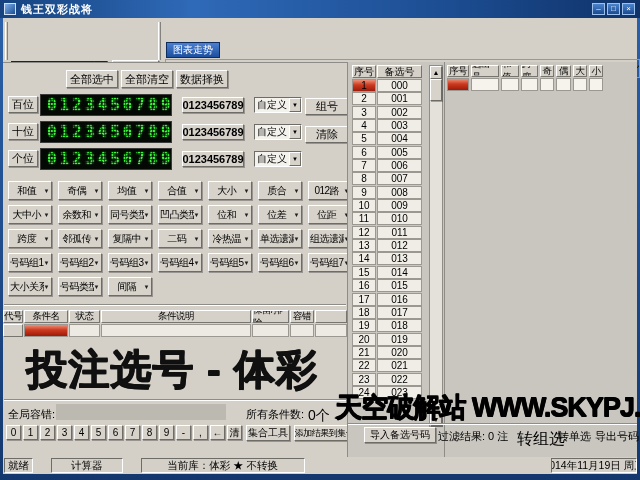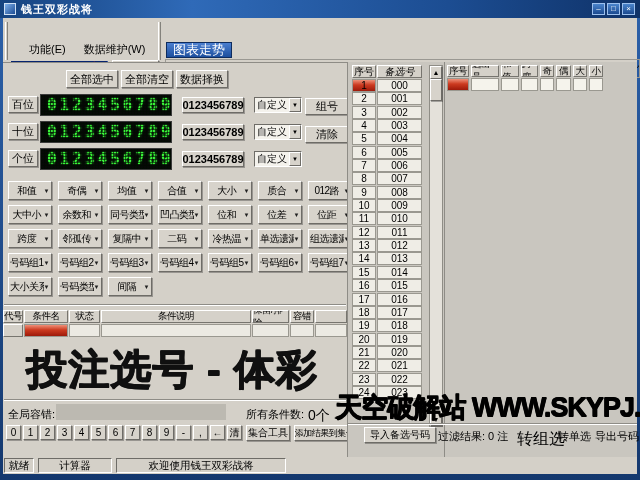--- a/index.html
+++ b/index.html
@@ -25,21 +25,21 @@
     background:linear-gradient(180deg,#3a62d8,#1c3cae);border:1px solid;
     border-color:#06236e #6f8fe0 #6f8fe0 #06236e;color:#fff;font-size:10px;font-weight:bold;
     display:flex;align-items:center;justify-content:center;white-space:nowrap;}
   #slogan-accent{color:#ff2018;font-size:13px;font-weight:bold;margin-left:2px;}
   .btn3d{background:#d7d3cb;border:1px solid;border-color:#ffffff #6e6c67 #6e6c67 #ffffff;
     box-shadow:1px 1px 0 rgba(40,40,40,.35);display:flex;align-items:center;justify-content:center;
     font-size:11px;color:#000;white-space:nowrap;}
   #bet-select-btn{left:109px;top:42px;width:47px;height:18px;}
   #chart-tab{position:absolute;left:163px;top:24px;height:16px;padding:0 6px;
     background:linear-gradient(180deg,#4b7fd0,#1d4f9e);border:1px solid #0e2c5e;color:#fff;
-    font-size:13px;display:flex;align-items:center;}
+    font-size:10px;display:flex;align-items:center;}
   #chart-menu{position:absolute;left:162px;top:41px;width:475px;height:19px;
     border:1px solid #9a9892;display:flex;align-items:center;padding-left:8px;gap:5px;
     font-size:10px;letter-spacing:-0.5px;overflow:hidden;white-space:nowrap;}
   .chart-item:first-child{margin-right:7px;}
   
   #content{position:absolute;left:3px;top:62px;width:634px;height:395px;background:#d4d0c8;
     border-top:1px solid #8e8c86;}
   #sel-actions{position:absolute;left:66px;top:70px;display:flex;gap:3px;}
   .act-btn{width:52px;height:18px;}
   #digit-rows{position:absolute;left:8px;top:91px;}
@@ -92,21 +92,21 @@
   .np-btn{width:15px;height:15px;font-size:10px;}
   #set-tool-btn{left:246px;top:425px;width:44px;height:16px;font-size:10px;}
   #add-result-btn{left:294px;top:425px;width:61px;height:16px;font-size:9px;letter-spacing:-0.5px;}
   
   #mid-panel{left:347px;top:62px;width:97px;height:395px;background:#c9c6bf;
     border-left:1px solid #8e8c86;}
   .cand-cols{position:absolute;display:flex;gap:1px;}
   .cand-cols span{height:13px;display:flex;align-items:center;justify-content:center;font-size:10px;}
   #cand-head{left:352px;top:65px;}
   #cand-head span{background:#d5d1c9;border:1px solid;border-color:#fff #77756f #77756f #fff;}
-  .cand-cols span:nth-child(1){width:24px;} .cand-cols span:nth-child(2){width:45px;font-style:italic;}
+  .cand-cols span:nth-child(1){width:24px;} .cand-cols span:nth-child(2){width:45px;}
   #cand-rows{position:absolute;left:352px;top:79px;}
   .cand-row{display:flex;gap:1px;height:13px;margin-bottom:0.35px;}
   .cand-row span{display:flex;align-items:center;justify-content:center;font-size:10px;
     background:#efede6;border:1px solid #9a9890;}
   .cand-row span:nth-child(1){width:24px;} .cand-row span:nth-child(2){width:45px;}
   .cand-row:first-child span:nth-child(1){background:linear-gradient(180deg,#ef9078,#cc3a20 45%,#9d1a0a);}
   #cand-scroll{left:429px;top:65px;width:14px;height:362px;background:#e4e1da;border:1px solid #8f8d86;}
   .scr-btn{position:absolute;left:0;width:12px;height:13px;font-size:7px;}
   #scr-up{top:0;} #scr-down{bottom:0;}
   #scr-thumb{position:absolute;left:0;top:13px;width:12px;height:22px;}
@@ -129,21 +129,21 @@
   #filter-result{left:438px;top:429px;font-size:11px;}
   #action-zhuan-zu{left:517px;top:429px;font-size:16px;}
   #action-zhuan-dan{left:558px;top:429px;font-size:11px;}
   #action-export{left:595px;top:429px;font-size:11px;}
   #divider-3{left:348px;top:423px;width:289px;height:0;border-top:1px solid #8e8c86;border-bottom:1px solid #fff;}
   #site-watermark{left:335px;top:389px;font-size:27px;font-weight:bold;color:#000;
     letter-spacing:-1px;white-space:nowrap;z-index:50;
     text-shadow:0.7px 0 #000,0 0.7px #000,0.7px 0.7px #000;}
   
   #statusbar{position:absolute;left:3px;top:457px;width:634px;height:17px;background:#d4d0c8;
-    display:flex;gap:4px;padding:1px 0 0 1px;}
+    display:flex;gap:18px;padding:1px 0 0 1px;}
   #statusbar span{height:15px;border:1px solid;border-color:#6e6c67 #ffffff #ffffff #6e6c67;
     font-size:10.5px;display:flex;align-items:center;justify-content:center;overflow:hidden;white-space:nowrap;}
   #statusbar span:nth-child(1){width:30px;} #statusbar span:nth-child(2){width:74px;}
   #statusbar span:nth-child(3){width:170px;} #statusbar span:nth-child(4){width:218px;margin-top:45px;}
   #statusbar span:nth-child(5){width:89px;}
 </style>
 </head>
 <body>
 
 <div id="titlebar">
@@ -151,25 +151,20 @@
   <span id="title-text">钱王双彩战将</span>
   <span id="win-btns">
     <span class="winbtn">–</span>
     <span class="winbtn">□</span>
     <span class="winbtn">×</span>
   </span>
 </div>
 
 <div id="toolbar-zone">
   <div class="grip" style="left:2px;top:4px;height:38px;"></div>
-  <div id="menubar">
-
-  <span class="menu-item">功能(E)</span>
-      <span class="menu-item">数据维护(W)</span>
-    </div>
   <div id="slogan-btn">
     <span>我的地盘，你做</span>
       <span id="slogan-accent">主</span>
   </div>
   <div id="bet-select-btn" class="btn3d abs">投注选号</div>
   <div class="grip" style="left:155px;top:4px;height:38px;"></div>
   <div id="chart-tab">图表走势</div>
   <div id="chart-menu">
 
   <span class="chart-item">欢迎</span>
@@ -549,15 +544,16 @@
 <div id="action-zhuan-zu" class="abs">转组选</div>
 <div id="action-zhuan-dan" class="abs">转单选</div>
 <div id="action-export" class="abs">导出号码</div>
 
 <div id="site-watermark" class="abs">天空破解站 WWW.SKYPJ.COM</div>
 
 <div id="statusbar">
 
 <span>就绪</span>
     <span>计算器</span>
+    <span>当前库：体彩 ★ 不转换</span>
     <span>欢迎使用钱王双彩战将</span>
     <span>2014年11月19日 周三</span>
   </div>
 
 </body></html>

